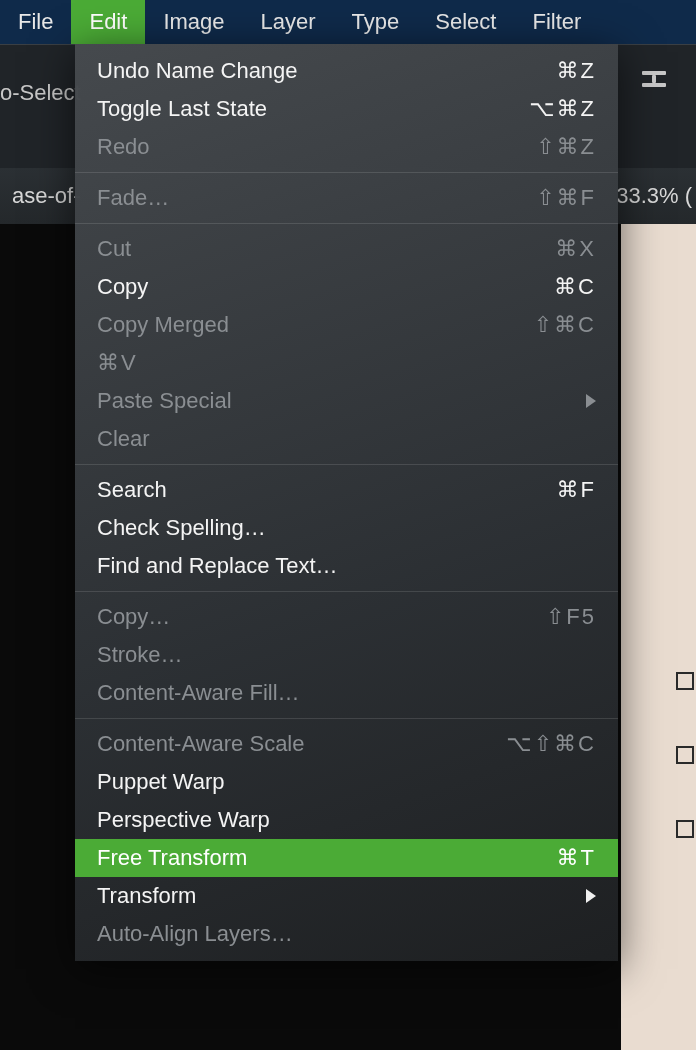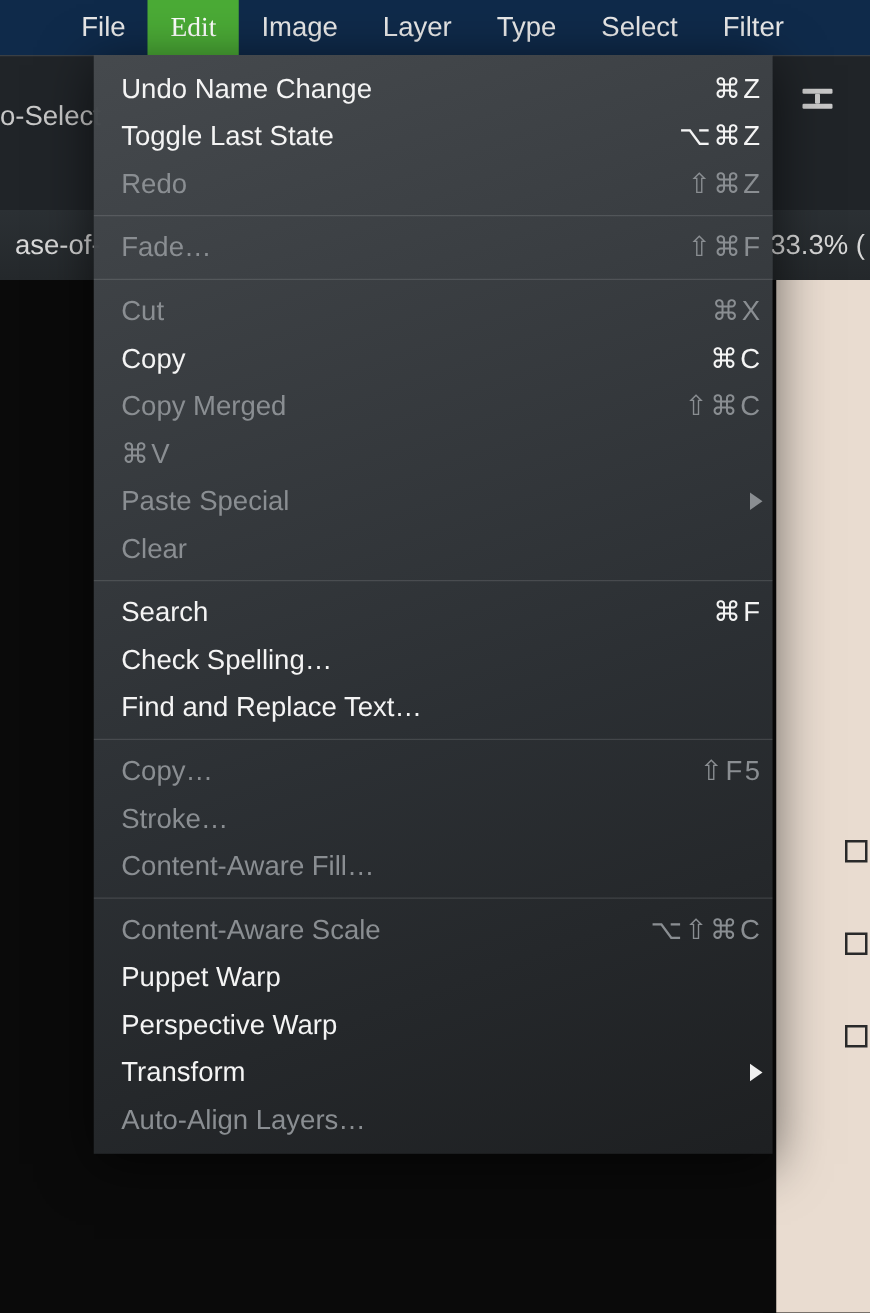--- a/index.html
+++ b/index.html
@@ -17,32 +17,30 @@
   .menubar {
     position: absolute;
     top: 0; left: 0; right: 0;
     height: 44px;
     background: #0f2a4a;
     display: flex;
     align-items: stretch;
     color: #e8e8e8;
     font-size: 22px;
     z-index: 1;
-    padding-left: 47px;
   }
   .menubar .menu-title {
     padding: 0 18px;
     display: flex;
     align-items: center;
     cursor: default;
   }
   .menubar .menu-title.active {
     background: #4bab36;
     color: #fff;
-    font-family: Liberation Serif, serif;
   }
 
   .options-bar {
     position: absolute;
     top: 44px; left: 0; right: 0;
     height: 140px;
     background: #202428;
     border-top: 1px solid #3a3f44;
     border-bottom: 1px solid #3a3f44;
     color: #c8c8c8;
@@ -127,21 +125,21 @@
     background: linear-gradient(160deg, rgba(70,74,78,0.98) 0%, rgba(44,48,52,0.98) 60%, rgba(30,32,34,0.98) 100%);
     color: #f0f0f0;
     box-shadow: 0 8px 40px rgba(0,0,0,0.6);
     z-index: 10;
     padding-bottom: 8px;
   }
   .dropdown .item {
     display: flex;
     align-items: center;
     height: 38px;
-    padding: 0 8px 0 22px;
+    padding: 0 22px 0 22px;
     font-size: 22px;
     white-space: nowrap;
   }
   .dropdown .item .label { flex: 1; }
   .dropdown .item .shortcut { font-size: 22px; letter-spacing: 2px; }
   .dropdown .item .submenu-arrow {
     margin-left: auto;
     width: 0; height: 0;
     border-top: 7px solid transparent;
     border-bottom: 7px solid transparent;
@@ -267,20 +265,24 @@
     <div class="item disabled">
       <span class="label">Content-Aware Scale</span>
       <span class="shortcut">⌥⇧⌘C</span>
     </div>
     <div class="item enabled">
       <span class="label">Puppet Warp</span>
     </div>
     <div class="item enabled">
       <span class="label">Perspective Warp</span>
     </div>
+    <div class="item enabled highlight">
+      <span class="label">Free Transform</span>
+      <span class="shortcut">⌘T</span>
+    </div>
     <div class="item enabled">
       <span class="label">Transform</span>
       <span class="submenu-arrow"></span>
     </div>
     <div class="item disabled">
       <span class="label">Auto-Align Layers…</span>
     </div>
   </div>
 
 </body></html>

